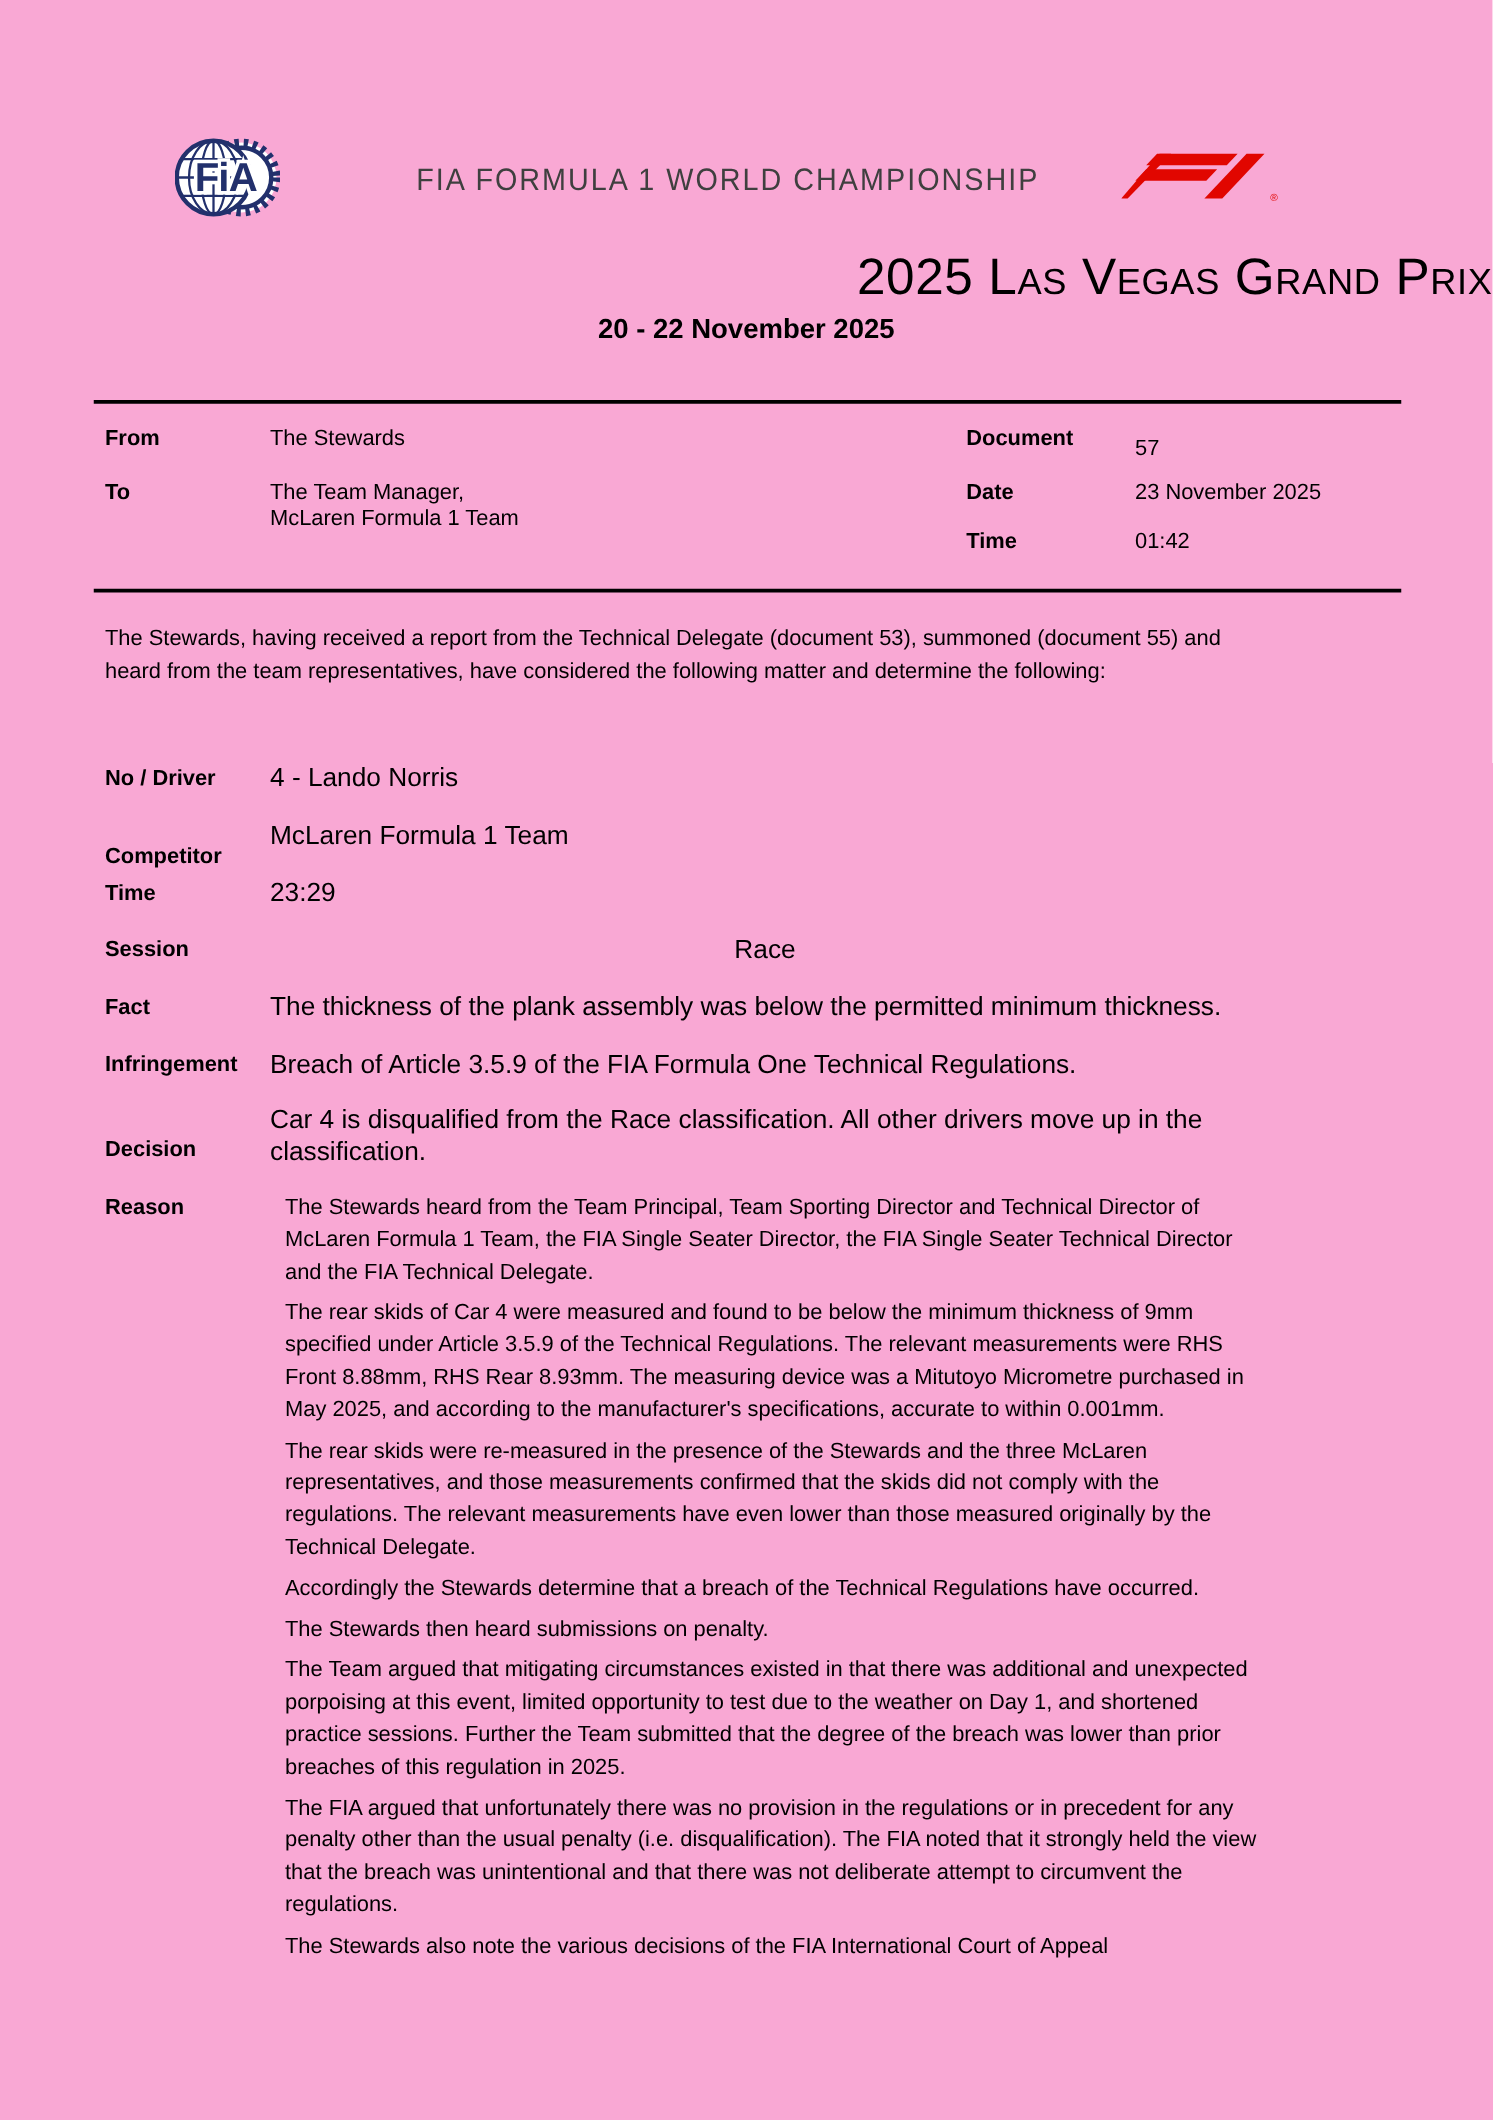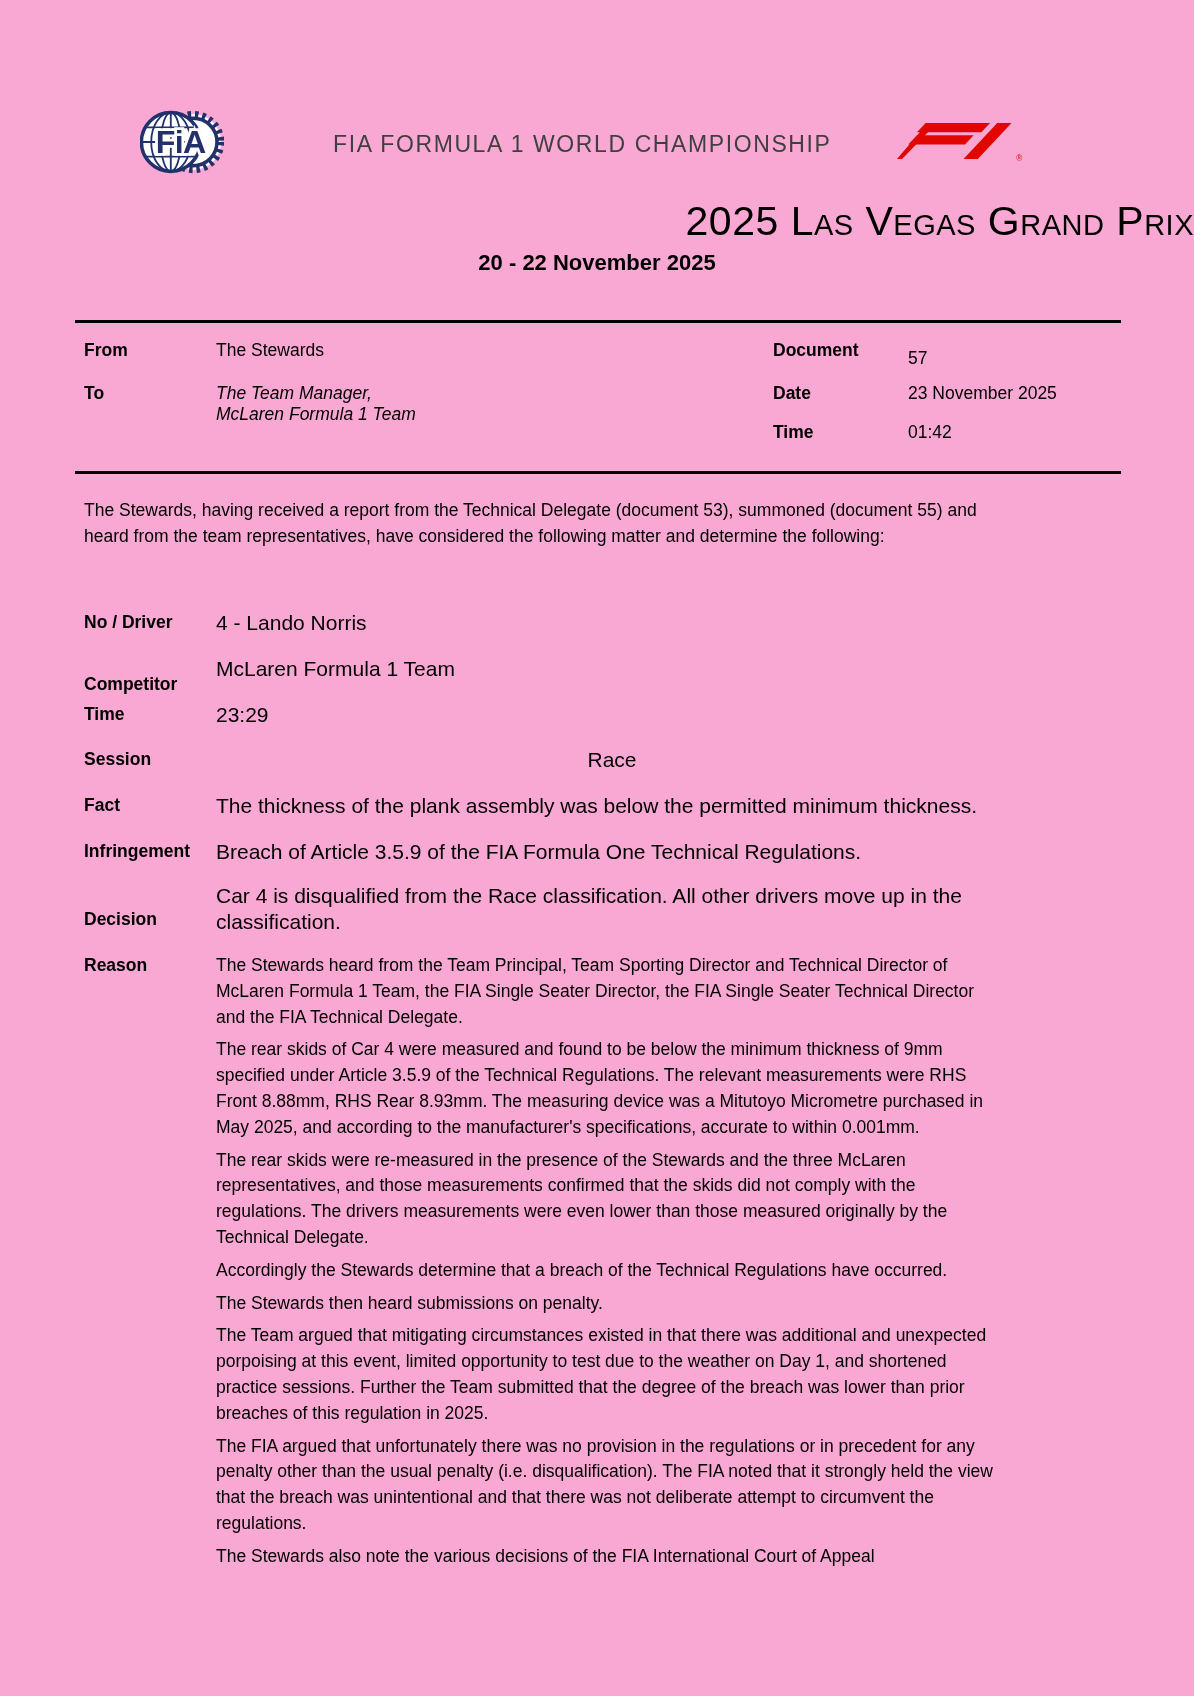--- a/index.html
+++ b/index.html
@@ -46,21 +46,21 @@
   
   .field-label{
     position:absolute;left:84px;font-weight:700;
     font-size:17.5px;line-height:25.8px;white-space:nowrap;
   }
   .field-value{
     position:absolute;left:216px;width:792px;
     font-size:21px;line-height:25.8px;
   }
   .reason-paras{position:absolute;left:216px;top:953px;width:792px;}
-  .reason-paras p{margin:0 0 7px 0;font-size:17.5px;line-height:25.8px;}
+  .reason-paras p{margin:0 0 7px 12px;font-size:17.5px;line-height:25.8px;}
 </style>
 </head>
 <body>
 
 <div class="page">
 
   <svg class="fia-logo" width="84" height="70" viewBox="0 0 120 96">
     <g fill="none" stroke="#22306c">
 
       <circle cx="76" cy="48" r="40" stroke-width="9" stroke-dasharray="5 5.6" fill="#ffffff"></circle>
@@ -97,21 +97,21 @@
   <div class="event-title">2025 Las Vegas Grand Prix</div>
   <div class="event-dates">20 - 22 November 2025</div>
 
   <div class="rule rule-top"></div>
   <div class="rule rule-bottom"></div>
 
   <div class="meta-label" style="left:84px;top:339px;">From</div>
   <div class="meta-value" style="left:216px;top:340px;">The Stewards</div>
 
   <div class="meta-label" style="left:84px;top:382px;">To</div>
-  <div class="meta-value" style="left:216px;top:383px;font-style:italic;">
+  <div class="meta-value" style="left:216px;top:383px;">
     <div>The Team Manager,</div>
     <div>McLaren Formula 1 Team</div>
   </div>
 
   <div class="meta-label" style="left:773px;top:339px;">Document</div>
   <div class="meta-value" style="left:908px;top:348px;">57</div>
 
   <div class="meta-label" style="left:773px;top:382px;">Date</div>
   <div class="meta-value" style="left:908px;top:383px;">23 November 2025</div>
 
@@ -134,21 +134,21 @@
       <div class="field-label" style="top: 839px;">Infringement</div>
       <div class="field-value" style="top: 839px;">Breach of Article 3.5.9 of the FIA Formula One Technical Regulations.</div>
       <div class="field-label" style="top: 883px; margin-top: 24px;">Decision</div>
       <div class="field-value" style="top: 883px;">Car 4 is disqualified from the Race classification. All other drivers move up in the classification.</div>
     </div>
 
   <div class="field-label" style="top:953px;">Reason</div>
   <div class="reason-paras" id="reason-paras">
       <p>The Stewards heard from the Team Principal, Team Sporting Director and Technical Director of McLaren Formula 1 Team, the FIA Single Seater Director, the FIA Single Seater Technical Director and the FIA Technical Delegate.</p>
       <p>The rear skids of Car 4 were measured and found to be below the minimum thickness of 9mm specified under Article 3.5.9 of the Technical Regulations. The relevant measurements were RHS Front 8.88mm, RHS Rear 8.93mm. The measuring device was a Mitutoyo Micrometre purchased in May 2025, and according to the manufacturer's specifications, accurate to within 0.001mm.</p>
-      <p>The rear skids were re-measured in the presence of the Stewards and the three McLaren representatives, and those measurements confirmed that the skids did not comply with the regulations. The drivers measurements were even lower than those measured originally by the Technical Delegate.</p>
+      <p>The rear skids were re-measured in the presence of the Stewards and the three McLaren representatives, and those measurements confirmed that the skids did not comply with the regulations. The relevant measurements have even lower than those measured originally by the Technical Delegate.</p>
       <p>Accordingly the Stewards determine that a breach of the Technical Regulations have occurred.</p>
       <p>The Stewards then heard submissions on penalty.</p>
       <p>The Team argued that mitigating circumstances existed in that there was additional and unexpected porpoising at this event, limited opportunity to test due to the weather on Day 1, and shortened practice sessions. Further the Team submitted that the degree of the breach was lower than prior breaches of this regulation in 2025.</p>
       <p>The FIA argued that unfortunately there was no provision in the regulations or in precedent for any penalty other than the usual penalty (i.e. disqualification). The FIA noted that it strongly held the view that the breach was unintentional and that there was not deliberate attempt to circumvent the regulations.</p>
       <p>The Stewards also note the various decisions of the FIA International Court of Appeal</p>
     </div>
 
 </div>
 
 </body></html>

